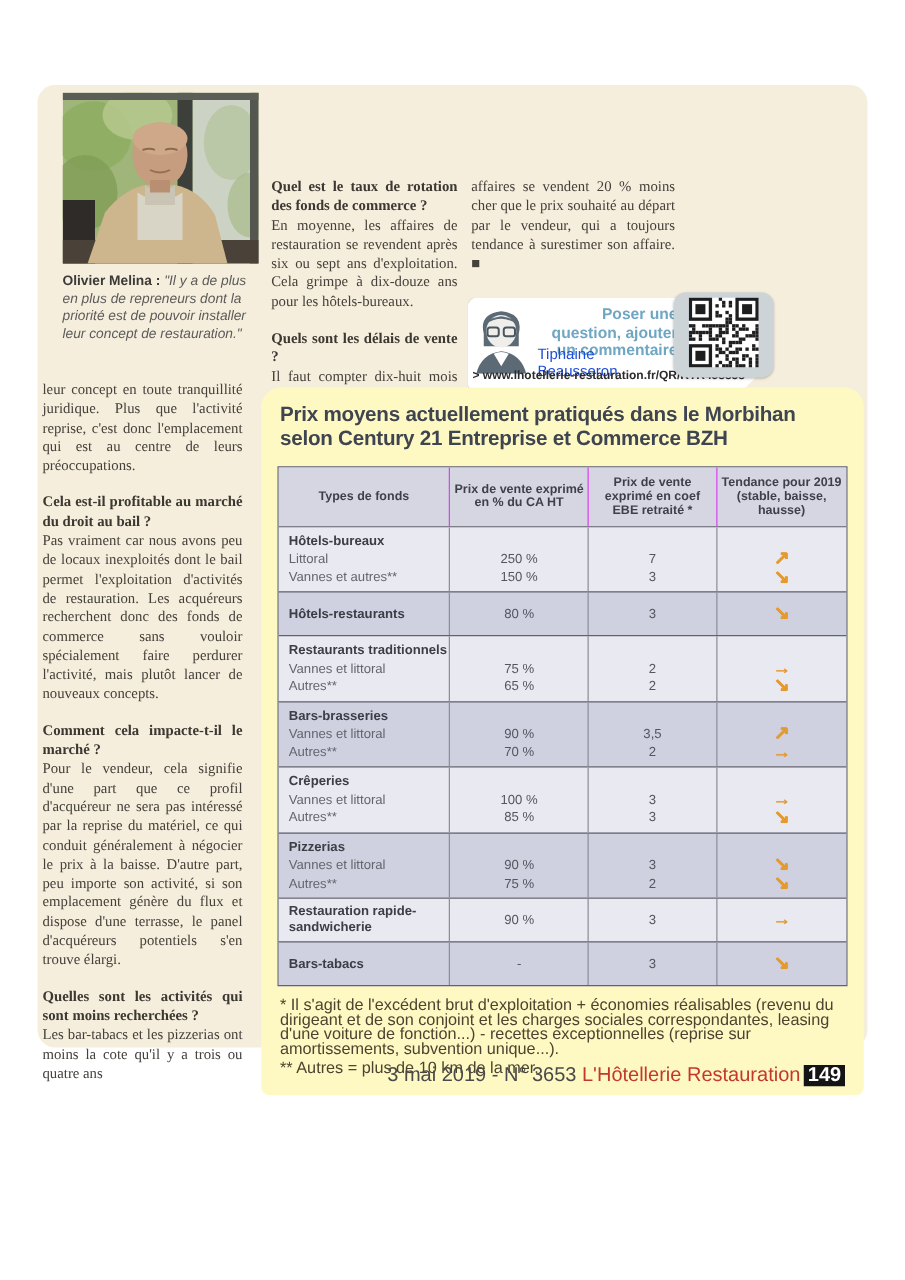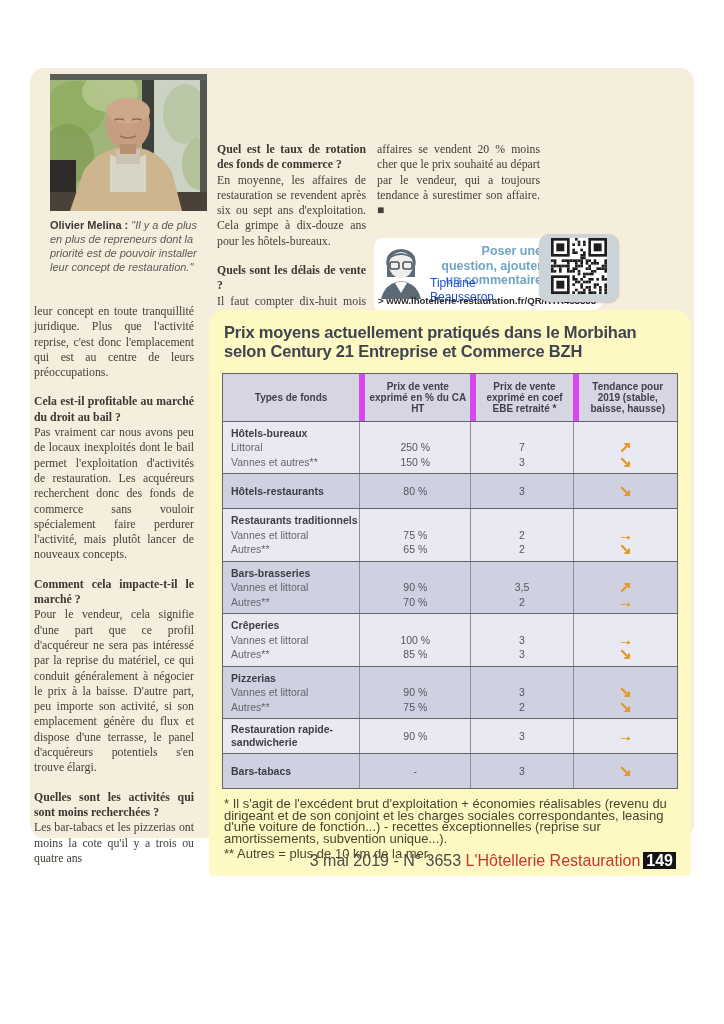--- a/index.html
+++ b/index.html
@@ -46,21 +46,21 @@
 
   
   .panel{position:absolute;left:209px;top:310px;width:482px;background:#fef9c3;
          border-radius:16px 16px 6px 6px;padding:11px 13px 12px;box-sizing:border-box;}
   .panel-title{font-weight:bold;font-size:16.5px;line-height:1.17;color:#3e4450;
                margin:2px 2px 11px 2px;letter-spacing:-0.2px;}
   .ptable{border:1px solid #63636e;background:#e9e9f1;}
   .thead{display:grid;grid-template-columns:30% 24.5% 22.5% 23%;background:#d5d6e2;
          border-bottom:1px solid #63636e;}
   .th{font-size:10px;font-weight:bold;color:#3f3f4a;text-align:center;padding:7px 3px;
-      display:flex;align-items:center;justify-content:center;border-left:6px solid #d946ef;}
+      display:flex;align-items:center;justify-content:center;border-left:1px solid #d946ef;}
   .th:first-child{border-left:none;}
   .trow{display:grid;grid-template-columns:30% 24.5% 22.5% 23%;}
   .trow + .trow{border-top:1px solid #63636e;}
   .trow.light{background:#e9e9f1;}
   .trow.dark{background:#cfd0e0;}
   .tc{padding:4px 5px;border-left:1px solid #8f8f9b;font-size:10.5px;color:#55555e;
       box-sizing:border-box;}
   .tc:first-child{border-left:none;padding-left:8px;}
   .num{text-align:center;}
   .line{height:14.5px;line-height:14.5px;white-space:nowrap;}

